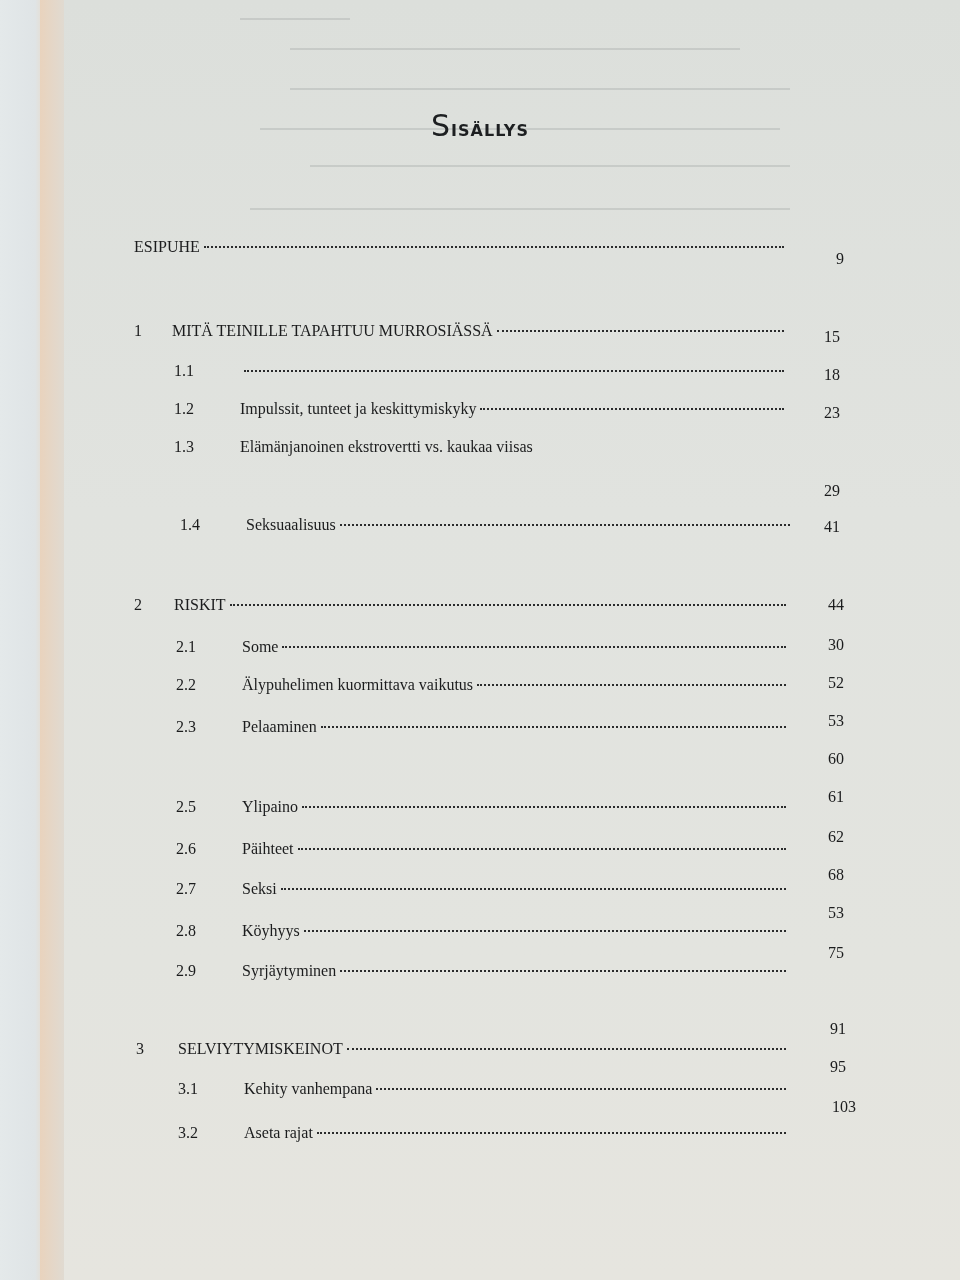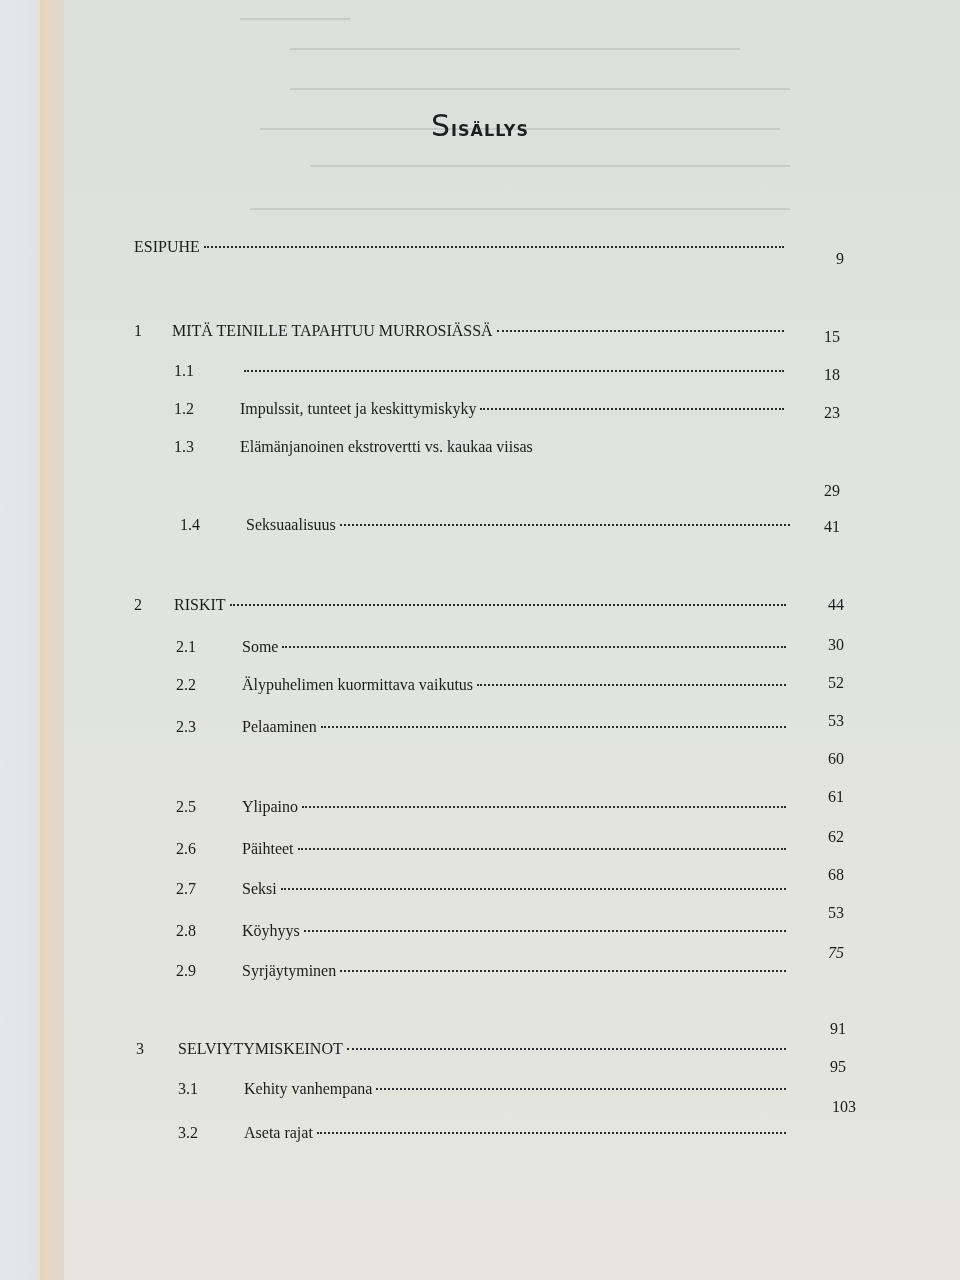--- a/index.html
+++ b/index.html
@@ -197,21 +197,21 @@
   </div>
   <div class="row" style="left:792px; top:904px; width:60px;">
     <span class="page-no" style="left:-8px;">53</span>
   </div>
 
   <div class="row" style="left:176px; top:962px; width:616px;">
     <span class="num" style="width:66px;">2.9</span>
     <span class="label">Syrjäytyminen</span>
     <span class="dots"></span>
   </div>
-  <div class="row" style="left:792px; top:944px; width:60px;font-style:italic;">
+  <div class="row" style="left:792px; top:944px; width:60px;">
     <span class="page-no" style="left:-8px;">75</span>
   </div>
 
   <div class="row chapter" style="left:136px; top:1040px; width:656px;">
     <span class="num" style="width:42px;">3</span>
     <span class="label">SELVIYTYMISKEINOT</span>
     <span class="dots"></span>
   </div>
   <div class="row" style="left:792px; top:1020px; width:60px;">
     <span class="page-no" style="left:-6px;">91</span>

